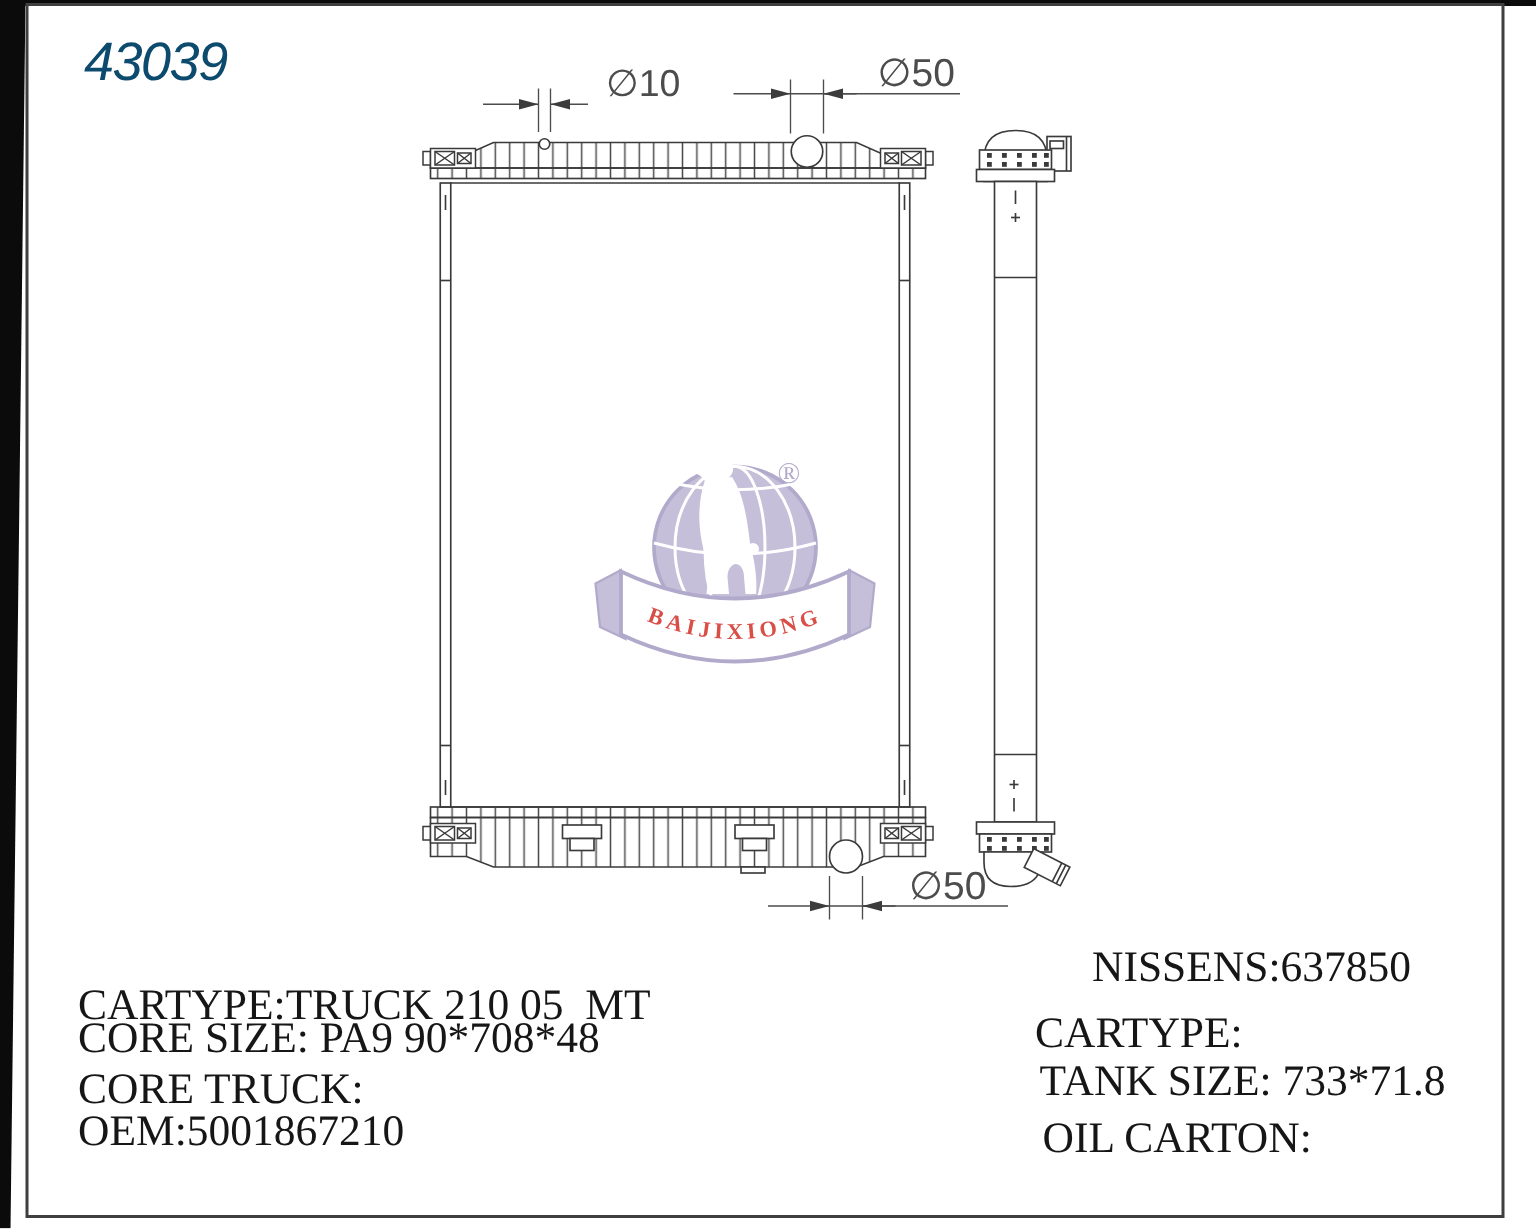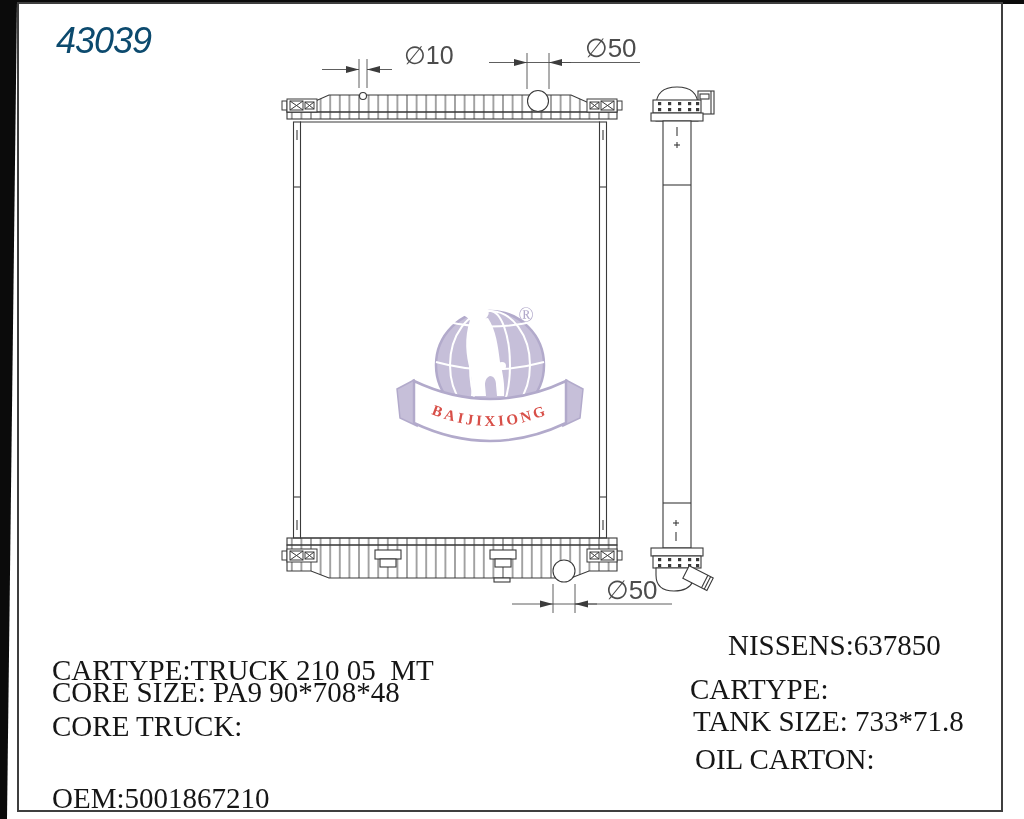--- a/index.html
+++ b/index.html
@@ -195,18 +195,18 @@
       <text font-size="15">
         <textPath href="#bannerArc" startOffset="50%" text-anchor="middle">BAIJIXIONG</textPath>
       </text>
     </g>
   </g>
 </svg>
 
 <div class="spec" style="left:52px;top:636px;margin-top:20px;">CARTYPE:TRUCK 210 05  MT</div>
 <div class="spec" style="left:52px;top:678px;">CORE SIZE: PA9 90*708*48</div>
 <div class="spec" style="left:52px;top:712px;">CORE TRUCK:</div>
-<div class="spec" style="left:52px;top:784px;">OEM:5001867210</div>
+<div class="spec" style="left:52px;top:740px;">OEM:5001867210</div>
 
 <div class="spec" style="left:728px;top:631px;">NISSENS:637850</div>
 <div class="spec" style="left:690px;top:675px;">CARTYPE:</div>
 <div class="spec" style="left:693px;top:707px;text-align:center;">TANK SIZE: 733*71.8</div>
 <div class="spec" style="left:695px;top:745px;">OIL CARTON:</div>
 
 </body></html>

